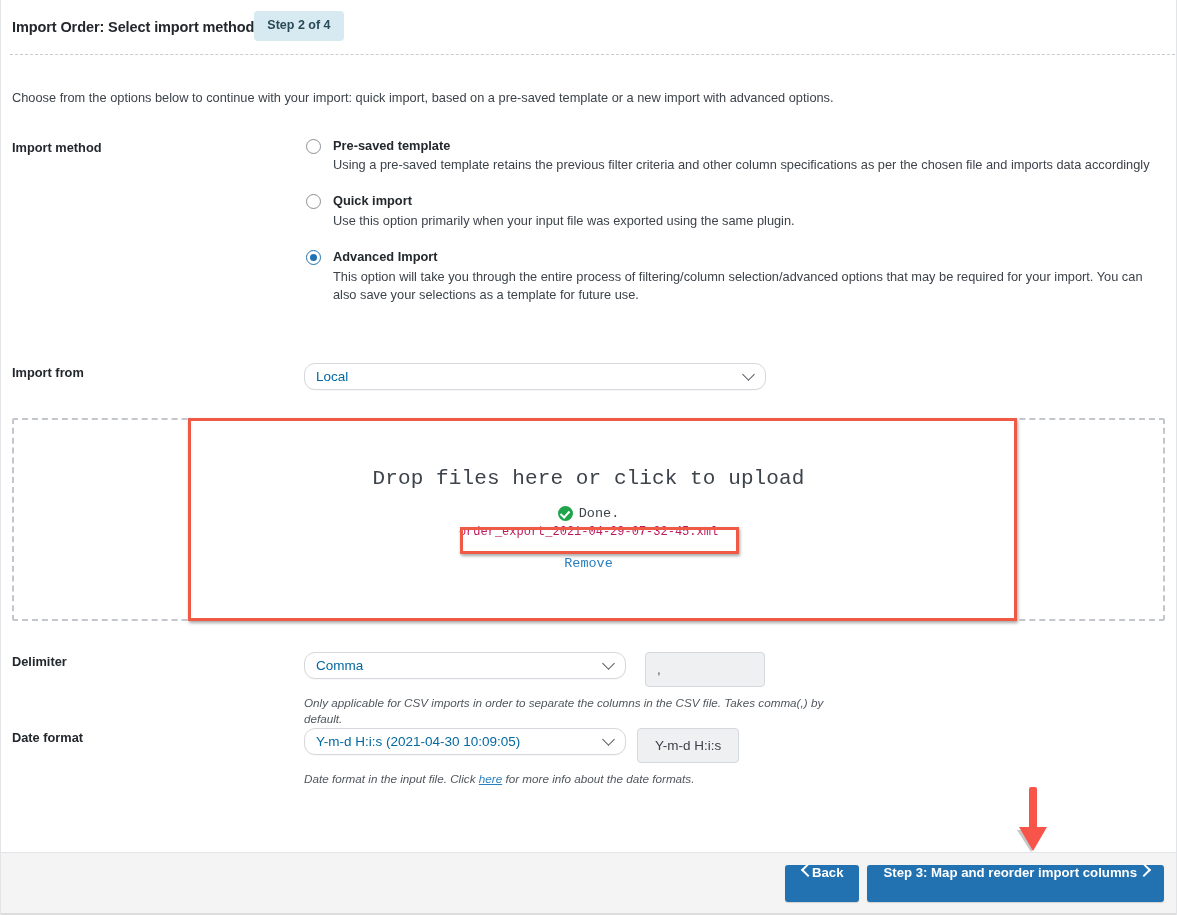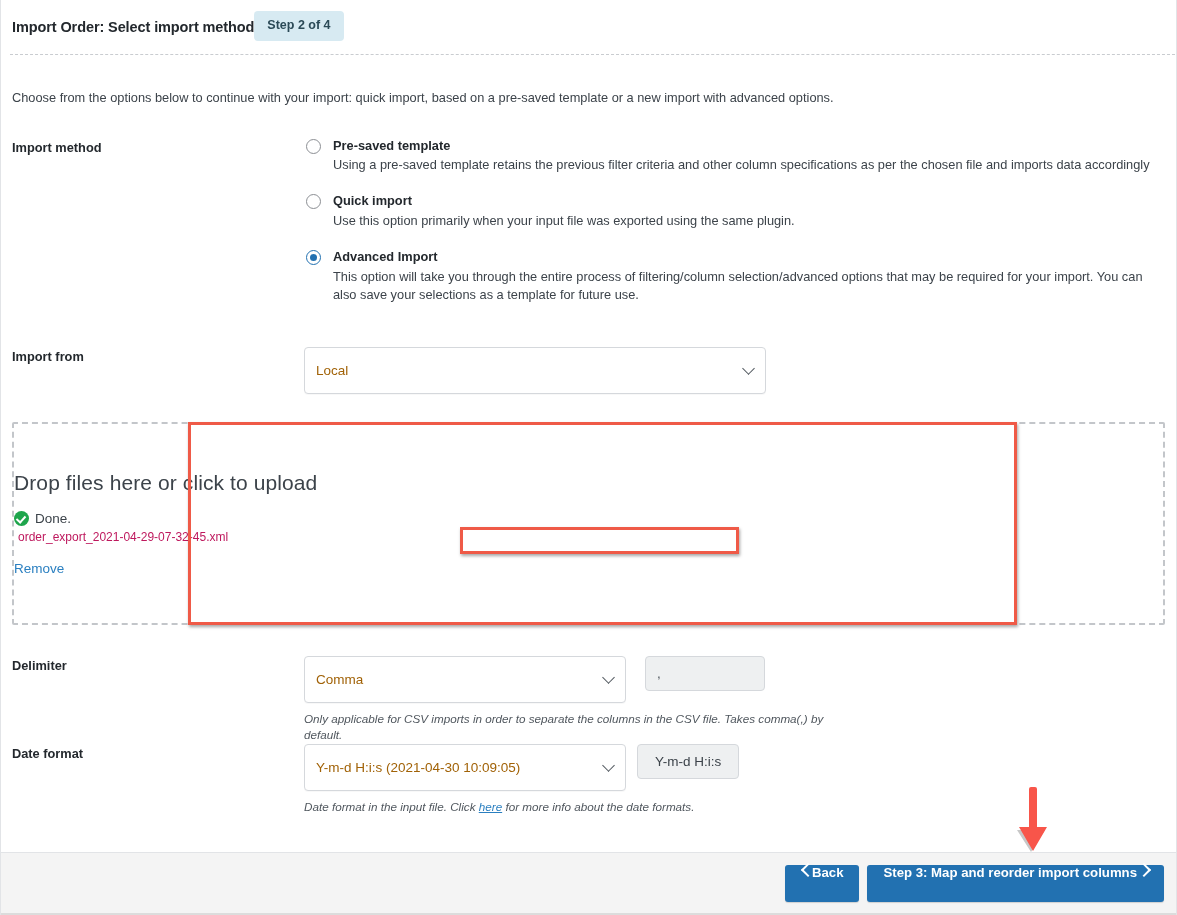--- a/index.html
+++ b/index.html
@@ -127,33 +127,33 @@
   }
   .radio-desc {
     font-size: 12.8px;
     color: #3c434a;
     line-height: 1.45;
     margin-top: 3px;
     max-width: 828px;
   }
 
   
-  #importfrom-row { margin-top: 42px; }
+  #importfrom-row { margin-top: 58px; }
   .select-box {
     position: relative;
     box-sizing: border-box;
     background: #fff;
     border: 1px solid #d5d8dc;
-    border-radius: 4px;
-    height: 47px;
+    border-radius: 11px;
+    height: 27px;
     display: flex;
     align-items: center;
     padding: 0 34px 0 11px;
     font-size: 13.5px;
-    color: #a16207;
+    color: #0369a1;
     box-shadow: 0 1px 1px rgba(0,0,0,0.03);
   }
   .select-box .chev {
     position: absolute;
     right: 11px;
     top: 50%;
     width: 10px;
     height: 10px;
     margin-top: -6px;
   }
@@ -174,22 +174,24 @@
     margin-top: 28px;
   }
   .dropzone {
     position: relative;
     border: 2px dashed #c3c6ca;
     border-radius: 2px;
     height: 203px;
     box-sizing: border-box;
     display: flex;
     flex-direction: column;
+    align-items: center;
     justify-content: center;
     background: #fff;
+    font-family: Liberation Mono, monospace;
   }
   .drop-title {
     font-size: 21px;
     color: #3c434a;
     font-weight: normal;
     letter-spacing: 0.1px;
   }
   .drop-status {
     display: flex;
     align-items: center;

